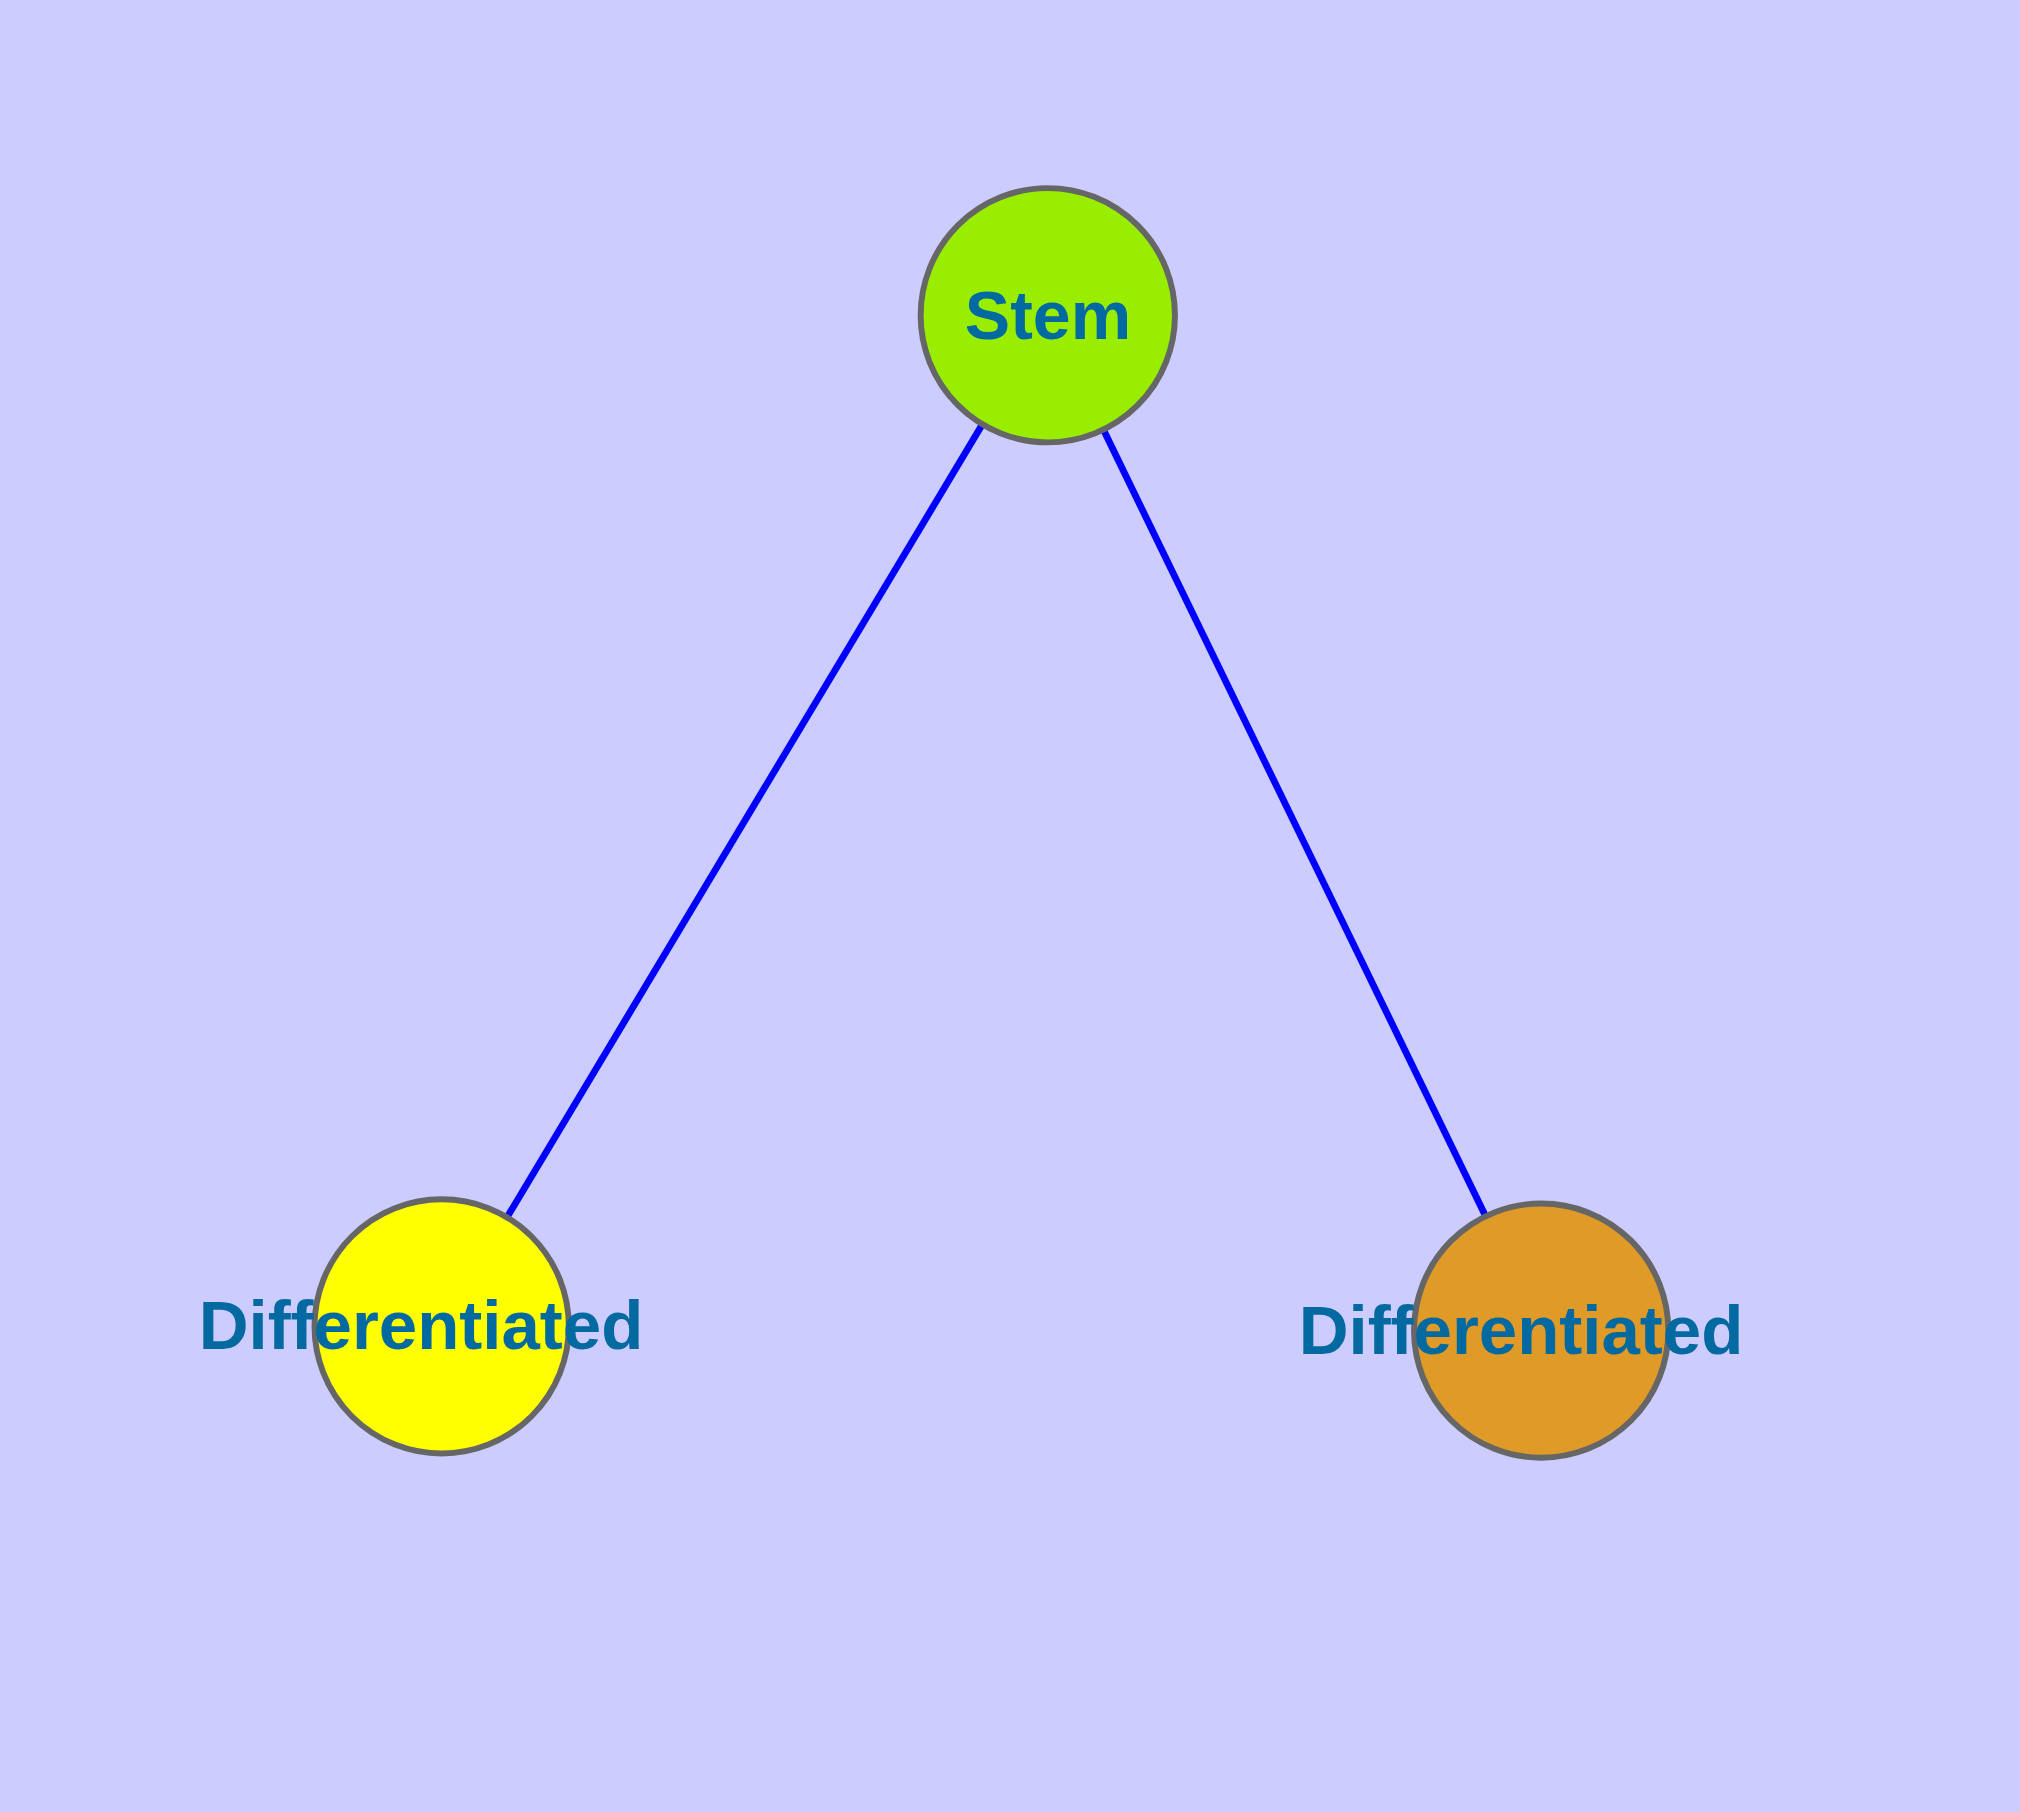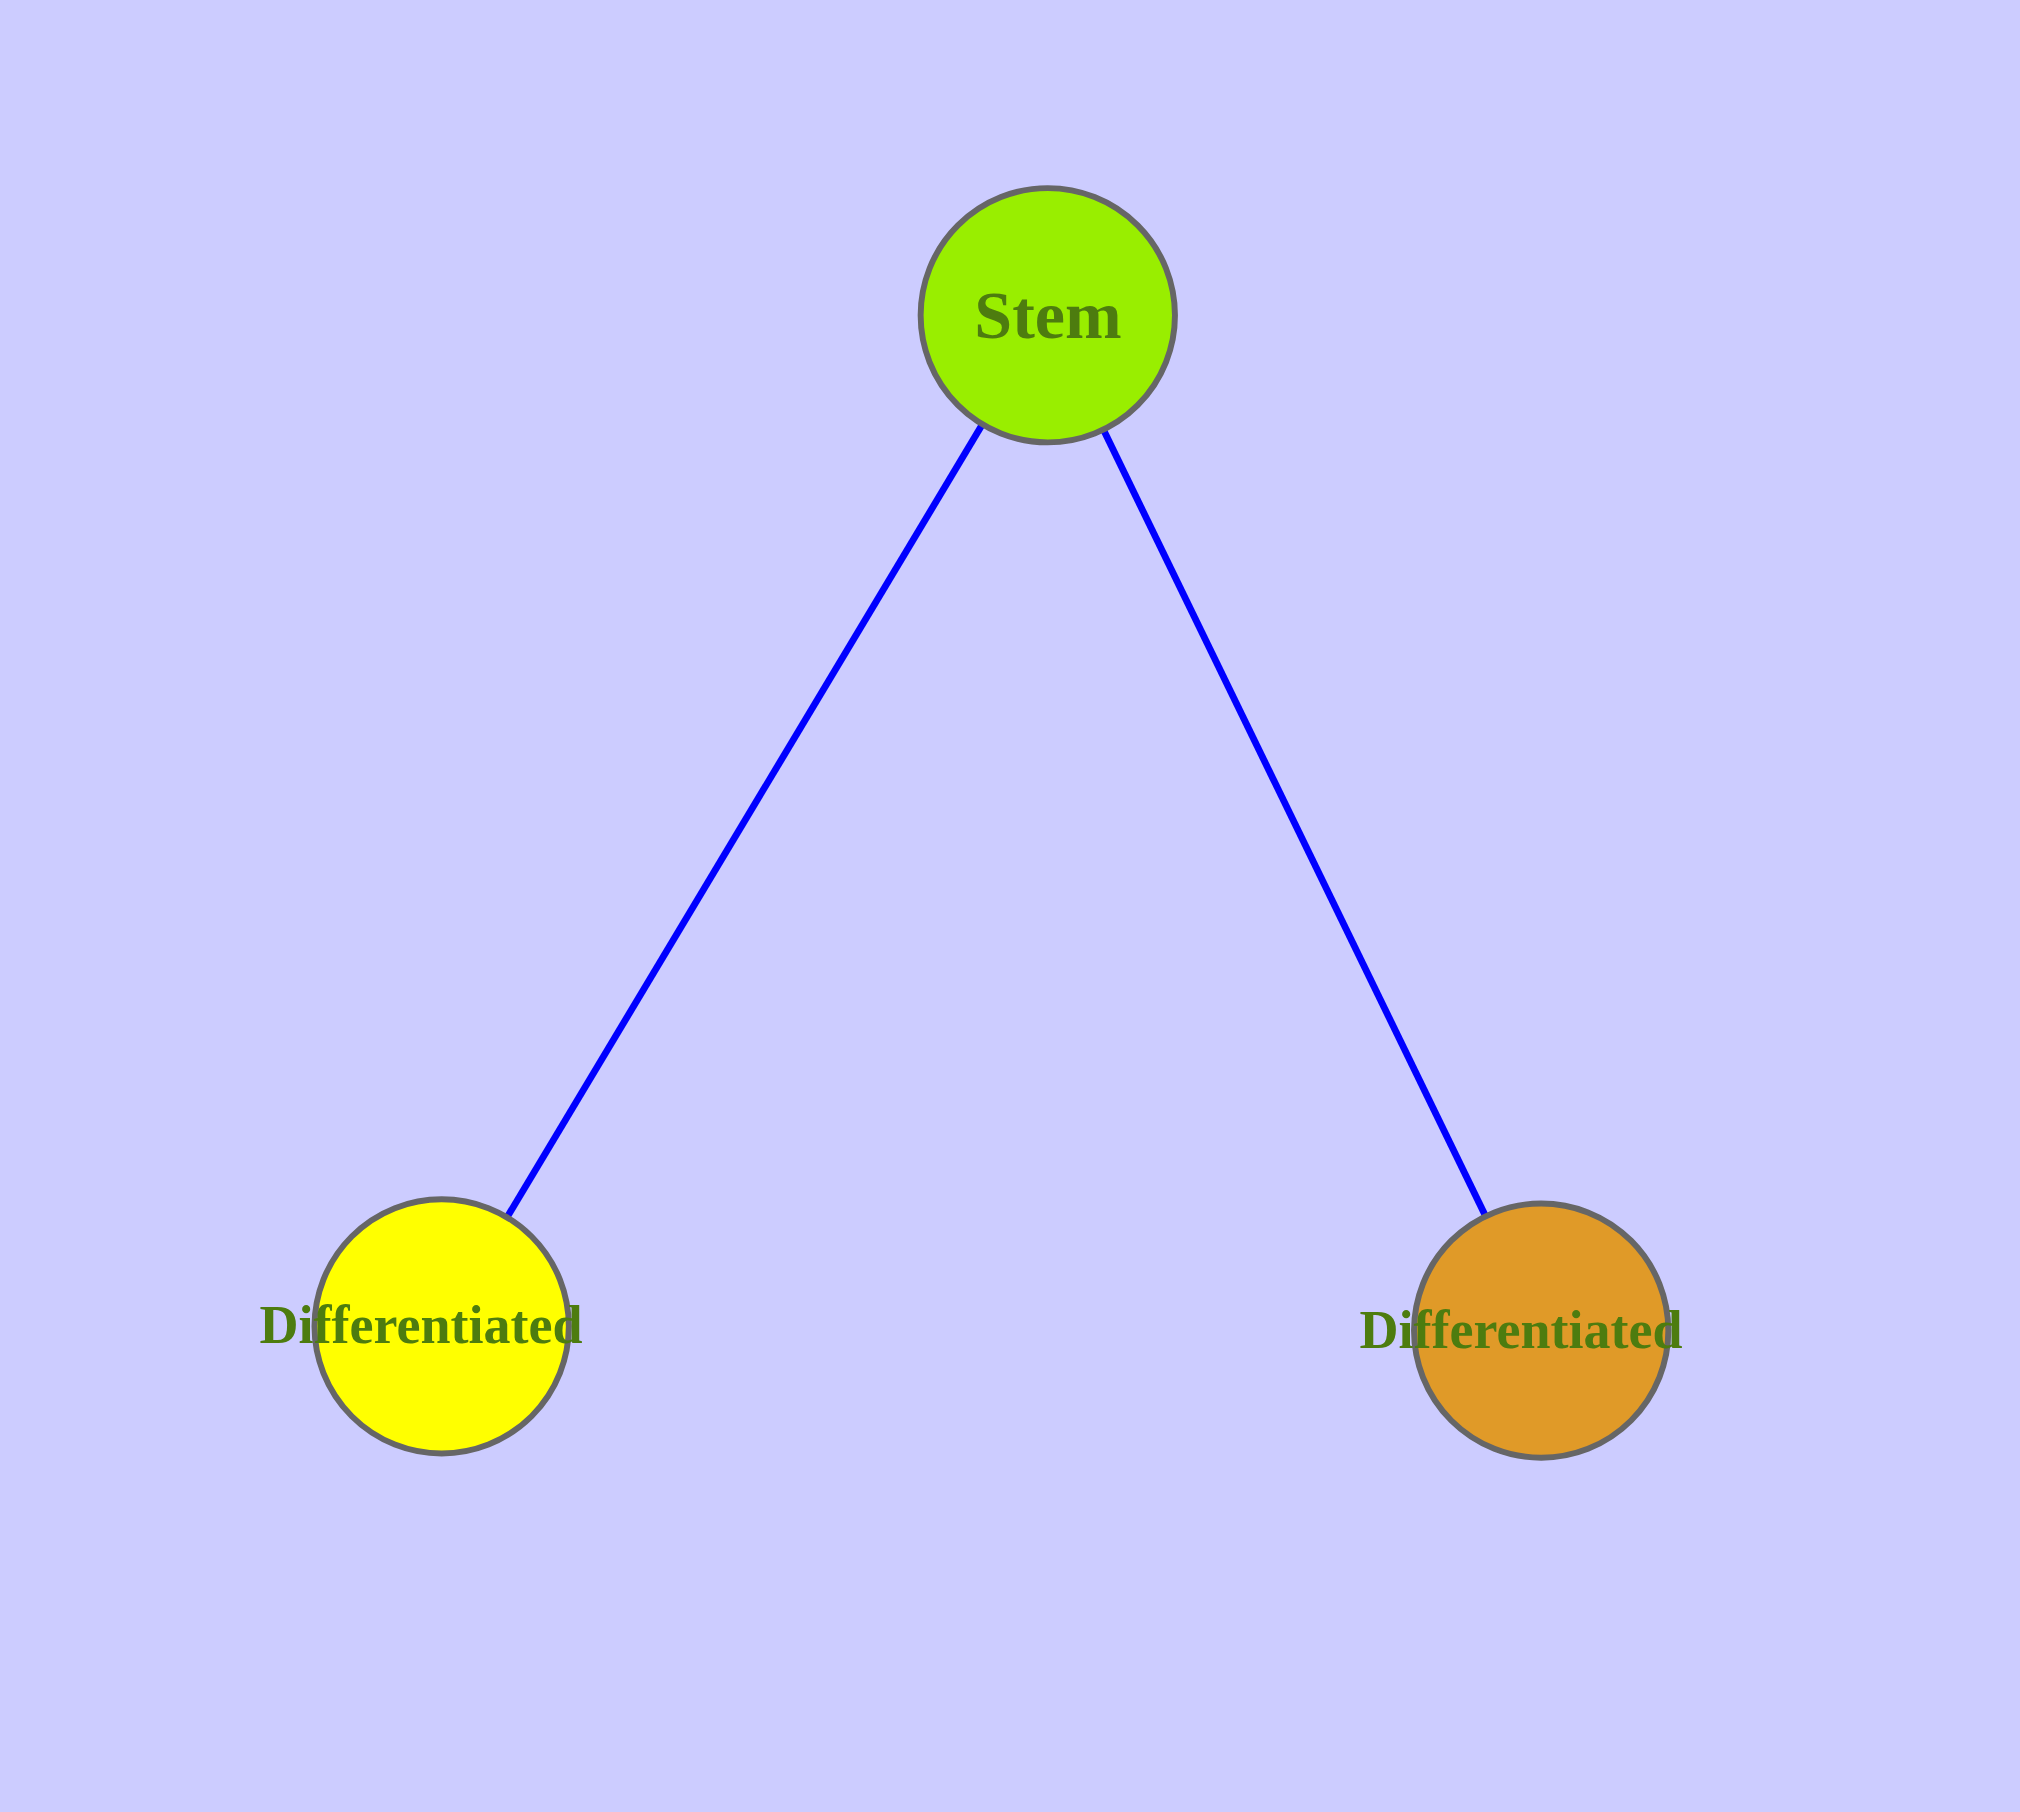--- a/index.html
+++ b/index.html
@@ -19,33 +19,33 @@
   }
   #canvas {
     position: absolute;
     inset: 0;
     width: 100%;
     height: 100%;
     display: block;
   }
   .node-label {
     position: absolute;
-    font-family: Liberation Serif, serif;
+    font-family: Liberation Sans, sans-serif;
     font-weight: bold;
-    color: #4d7c0f;
+    color: #0369a1;
     white-space: pre;
     line-height: 1.06;
     pointer-events: none;
     transform: translate(-50%, -50%);
   }
   .node-label.root {
     font-size: 68px;
   }
   .node-label.leaf {
-    font-size: 54px;
+    font-size: 69px;
   }
 </style>
 </head>
 <body>
 
 <div id="stage" style="width: 2021px; height: 1812px;">
   <svg id="canvas" viewBox="0 0 2384 2138" preserveAspectRatio="none" xmlns="http://www.w3.org/2000/svg">
     <rect id="bg-rect" x="0" y="0" width="2384" height="2138" fill="#CCCCFF"></rect>
     <g id="edge-layer">
         <line x1="1159.9172312624273" y1="498.94649385164223" x2="597.0827687375727" y2="1438.0535061483579" stroke="#0000FF" stroke-width="8" stroke-linecap="butt"></line>

